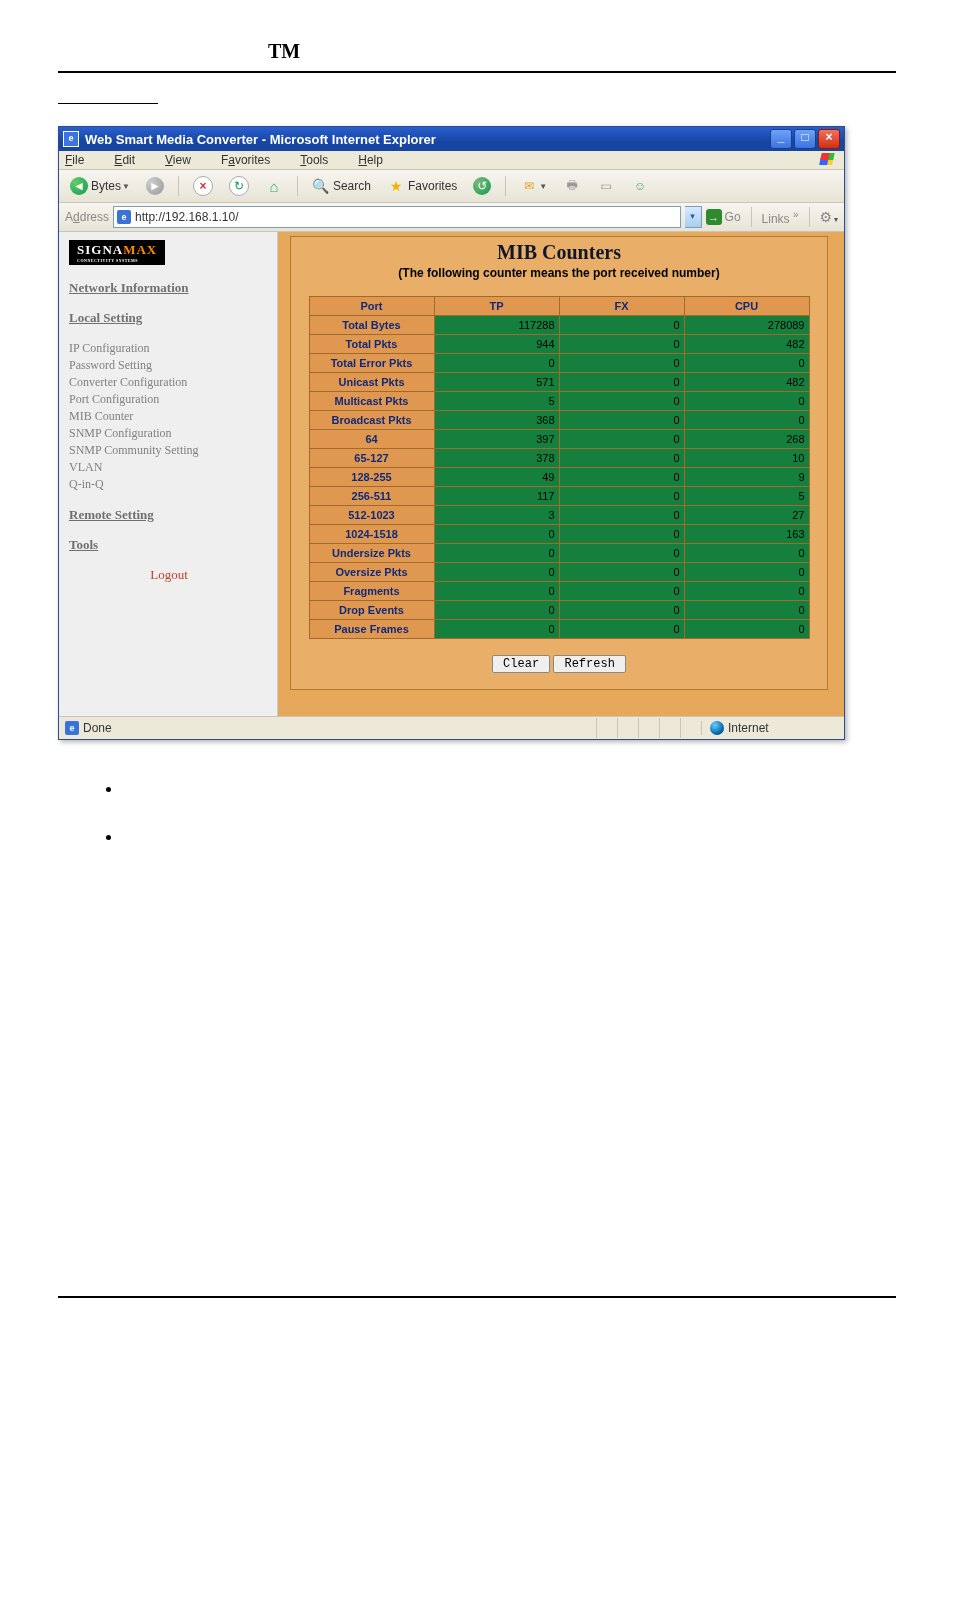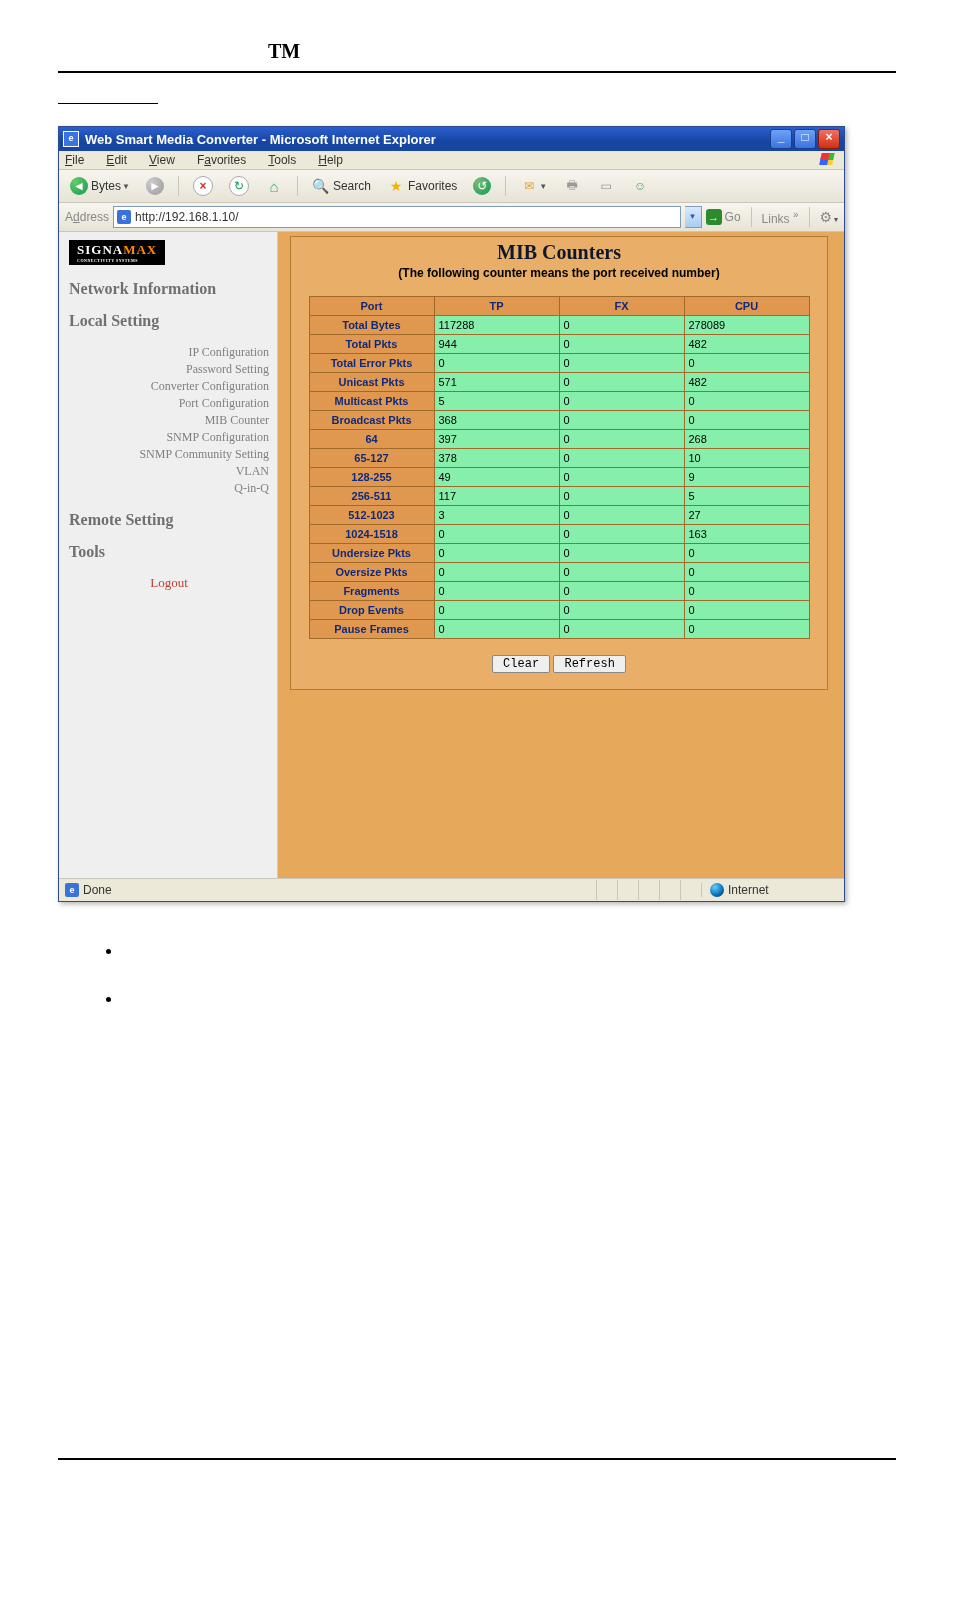--- a/index.html
+++ b/index.html
@@ -74,21 +74,21 @@
   .tb-close {
     background: linear-gradient(#f07060,#d03010);
     border-color: #8b1a00;
   }
   .menubar {
     background: #ece9d8;
     border-bottom: 1px solid #c9c5b8;
     padding: 2px 6px;
     font-size: 12px;
     display: flex;
-    gap: 22px;
+    gap: 30px;
     position: relative;
   }
   .menubar span u { text-decoration: underline; }
   .win-logo {
     position: absolute;
     right: 6px;
     top: 2px;
     width: 18px; height: 16px;
   }
   .win-logo::before {
@@ -214,21 +214,21 @@
     display:inline-flex;align-items:center;justify-content:center;
     font-weight:bold;font-size:11px;
   }
   .links-sep { width:1px;height:20px;background:#c9c5b8; margin:0 6px;}
   .links-btn { color:#888; }
   .gear { color:#888; font-size:14px;}
 
   
   .content-area {
     display: flex;
-    height: 646px;
+    height: 484px;
     background: #fff;
   }
   .sidebar {
     width: 200px;
     background: #efefef;
     border-right: 1px solid #ccc;
     padding: 8px 8px 8px 10px;
     font-family: Georgia, serif;
     color: #6f6f6f;
     position: relative;
@@ -245,28 +245,28 @@
   .logo-badge .max { color: #ff8a00; }
   .logo-sub {
     font-size: 4px;
     letter-spacing: 0.5px;
     display:block;
   }
   .sb-head {
     font-weight: bold;
     color: #707070;
     margin: 14px 0 14px 0;
-    font-size: 16px;
+    font-size: 13px;
+    text-decoration: underline;
   }
   .sb-link {
     font-size: 12px;
     color: #808080;
     padding: 1px 0;
     cursor: pointer;
-    text-align: right;
   }
   .sb-logout {
     text-align: center;
     color: #c04030;
     margin-top: 8px;
     font-size: 13px;
   }
   .main-panel {
     flex: 1;
     background: #e6a85a;
@@ -315,23 +315,23 @@
   table.mib th.tp  { width: 116px; }
   table.mib th.fx  { width: 116px; }
   table.mib th.cpu { width: 116px; }
   table.mib td.label {
     background: #e09850;
     color: #102a7a;
     font-weight: bold;
     text-align: center;
   }
   table.mib td.val {
-    background: #86efac;
+    background: #15803d;
     color: #000;
-    text-align: left;
+    text-align: right;
   }
   .panel-btns {
     text-align: center;
     margin-top: 16px;
   }
   .panel-btns button {
     font-family: Liberation Mono, monospace;
     font-size: 12px;
     padding: 1px 10px;
     background: #efefef;

